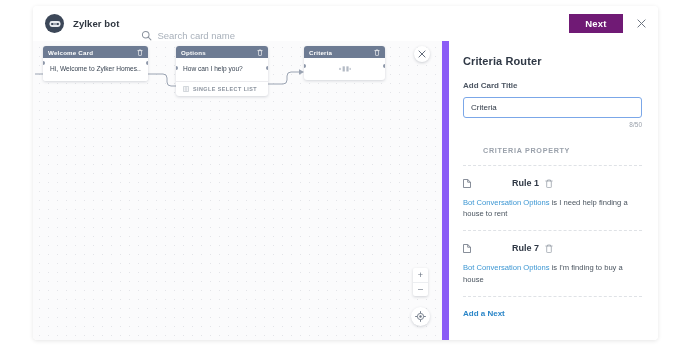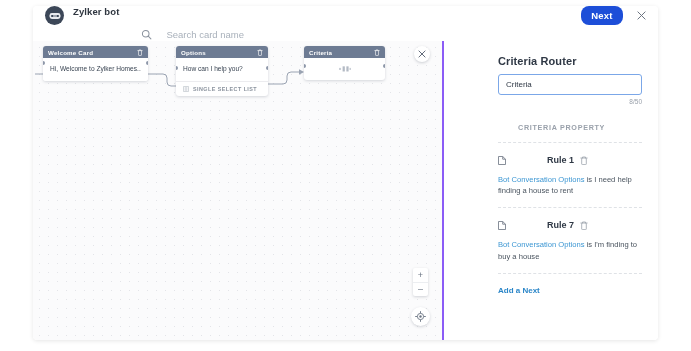--- a/index.html
+++ b/index.html
@@ -20,21 +20,21 @@
     box-shadow: 0 1px 4px rgba(0,0,0,0.10);
     display: flex;
     flex-direction: column;
   }
 
   
   .topbar {
     height: 35px;
     background: #ffffff;
     display: flex;
-    align-items: flex-start;
+    align-items: center;
     padding: 0 10px 0 12px;
     flex-shrink: 0;
     position: relative;
     z-index: 6;
   }
   .bot-avatar {
     width: 19px; height: 19px;
     border-radius: 50%;
     background: #3c4758;
     display: flex; align-items: center; justify-content: center;
@@ -45,47 +45,47 @@
     margin-left: 9px;
     font-size: 9.5px;
     color: #2f3640;
     font-weight: bold;
     letter-spacing: 0.1px;
     white-space: nowrap;
   }
   .search-wrap {
     margin-left: 22px;
     display: flex; align-items: center;
-    gap: 14px;
+    gap: 5px;
     margin-top: 23px;
   }
   .search-icon { width: 11px; height: 11px; flex-shrink: 0; display:block; }
   .search-input {
     border: none; outline: none; background: transparent;
     font-family: "Liberation Sans", sans-serif;
     font-size: 9.5px;
     color: #394452;
     width: 180px;
     padding: 0;
   }
   .search-input::placeholder { color: #a9b1bb; }
 
   .topbar-right {
     margin-left: auto;
     display: flex; align-items: center; gap: 11px;
   }
   .next-btn {
-    background: #1d4ed8;
+    background: #701a75;
     color: #ffffff;
     border: none;
-    border-radius: 8px;
+    border-radius: 0;
     font-family: "Liberation Sans", sans-serif;
     font-size: 9.5px;
     font-weight: bold;
-    width: 42px; height: 19px;
+    width: 54px; height: 19px;
     cursor: pointer;
     letter-spacing: 0.2px;
   }
   .topbar-close {
     width: 14px; height: 14px;
     display: flex; align-items: center; justify-content: center;
     cursor: pointer;
     color: #6b7380;
   }
 
@@ -219,25 +219,24 @@
     box-shadow: 0 1px 3px rgba(40,50,70,0.20);
     display: flex; align-items: center; justify-content: center;
     cursor: pointer;
     z-index: 5;
   }
 
   
   .panel {
     width: 216px;
     background: #ffffff;
-    border-left: 2px solid #8b5cf6;
+    border-left: 7px solid #8b5cf6;
     display: flex;
     flex-direction: column;
     position: relative;
-    padding-left: 40px;
   }
   .panel-scroll {
     flex: 1;
     overflow-y: auto;
     padding: 14px 16px 0 14px;
   }
   .panel-scroll::-webkit-scrollbar { width: 3px; }
   .panel-scroll::-webkit-scrollbar-thumb {
     background: #b7bcc4; border-radius: 2px;
   }
@@ -461,20 +460,21 @@
           <line x1="9.9" y1="6" x2="11.4" y2="6" stroke="#6c7684" stroke-width="1" stroke-linecap="round"></line>
         </svg>
       </div>
     </div>
 
     <div class="panel">
       <div class="panel-scroll">
 
         <div class="panel-title">Criteria Router</div>
 
+        <div class="field-label">Add Card Title</div>
 
         <input class="title-input" type="text" value="Criteria" style="">
 
         <div class="char-count">8/50</div>
 
         <div class="section-label">CRITERIA PROPERTY</div>
 
         <div class="divider"></div>
 
         

